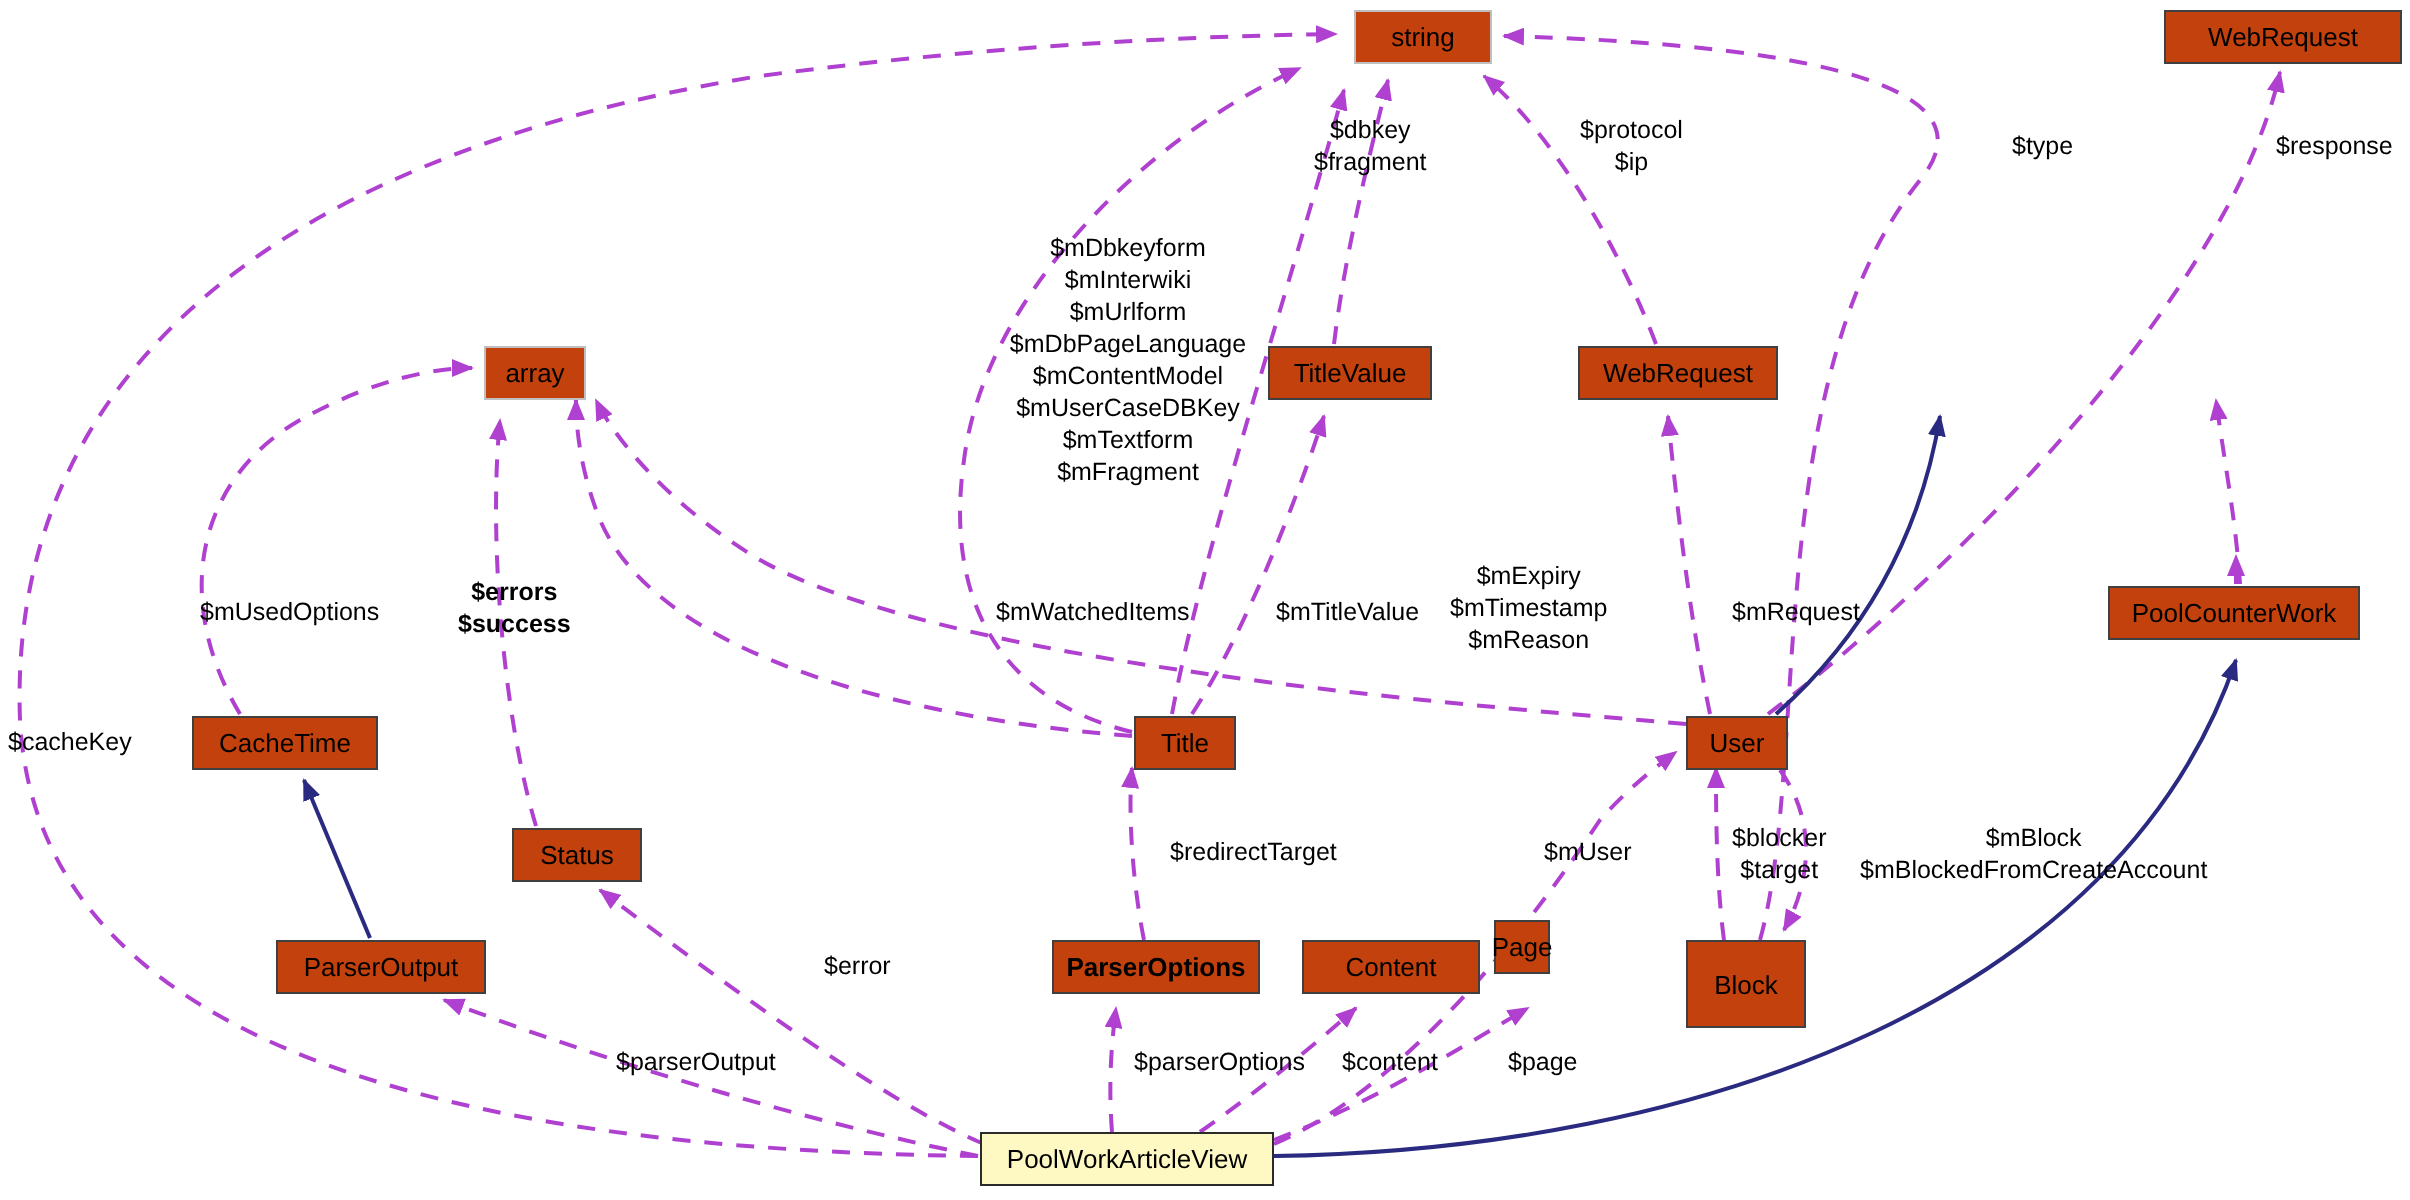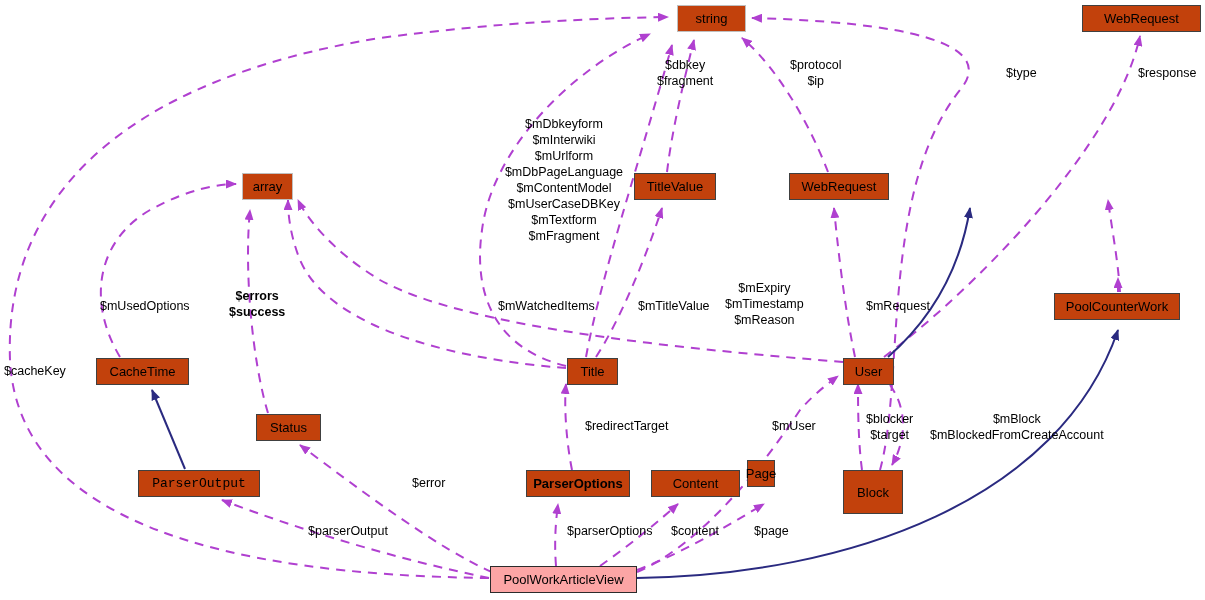--- a/index.html
+++ b/index.html
@@ -19,21 +19,21 @@
     align-items:center;
     justify-content:center;
     font-size:13px;
     color:#000000;
     white-space:nowrap;
     background:#c2410c;
     z-index:5;
   }
   .node.builtin{border:1px solid #bfbfbf;}
   .node.klass{border:1.5px solid #404040;}
-  .node.focus{border:1.5px solid #2b2b2b;background:#fca5a5;}
+  .node.focus{border:1.5px solid #2b2b2b;background:#fef9c3;}
   .edge-label{
     position:absolute;
     font-size:12.5px;
     color:#000000;
     white-space:pre;
     line-height:16px;
     text-align:center;
     z-index:6;
     background:transparent;
   }
@@ -138,21 +138,21 @@
   </div>
   <div class="node klass" style="left:567px;top:358px;width:51px;height:27px;">
     <span>Title</span>
   </div>
   <div class="node klass" style="left:843px;top:358px;width:51px;height:27px;">
     <span>User</span>
   </div>
   <div class="node klass" style="left:256px;top:414px;width:65px;height:27px;">
     <span>Status</span>
   </div>
-  <div class="node klass" style="left:138px;top:470px;width:122px;height:27px;font-family:Liberation Mono, monospace;">
+  <div class="node klass" style="left:138px;top:470px;width:105px;height:27px;">
     <span>ParserOutput</span>
   </div>
   <div class="node klass" style="left:526px;top:470px;width:104px;height:27px;font-weight:bold;">
     <span>ParserOptions</span>
   </div>
   <div class="node klass" style="left:651px;top:470px;width:89px;height:27px;">
     <span>Content</span>
   </div>
   <div class="node klass" style="left:747px;top:460px;width:28px;height:27px;">
     <span>Page</span>

